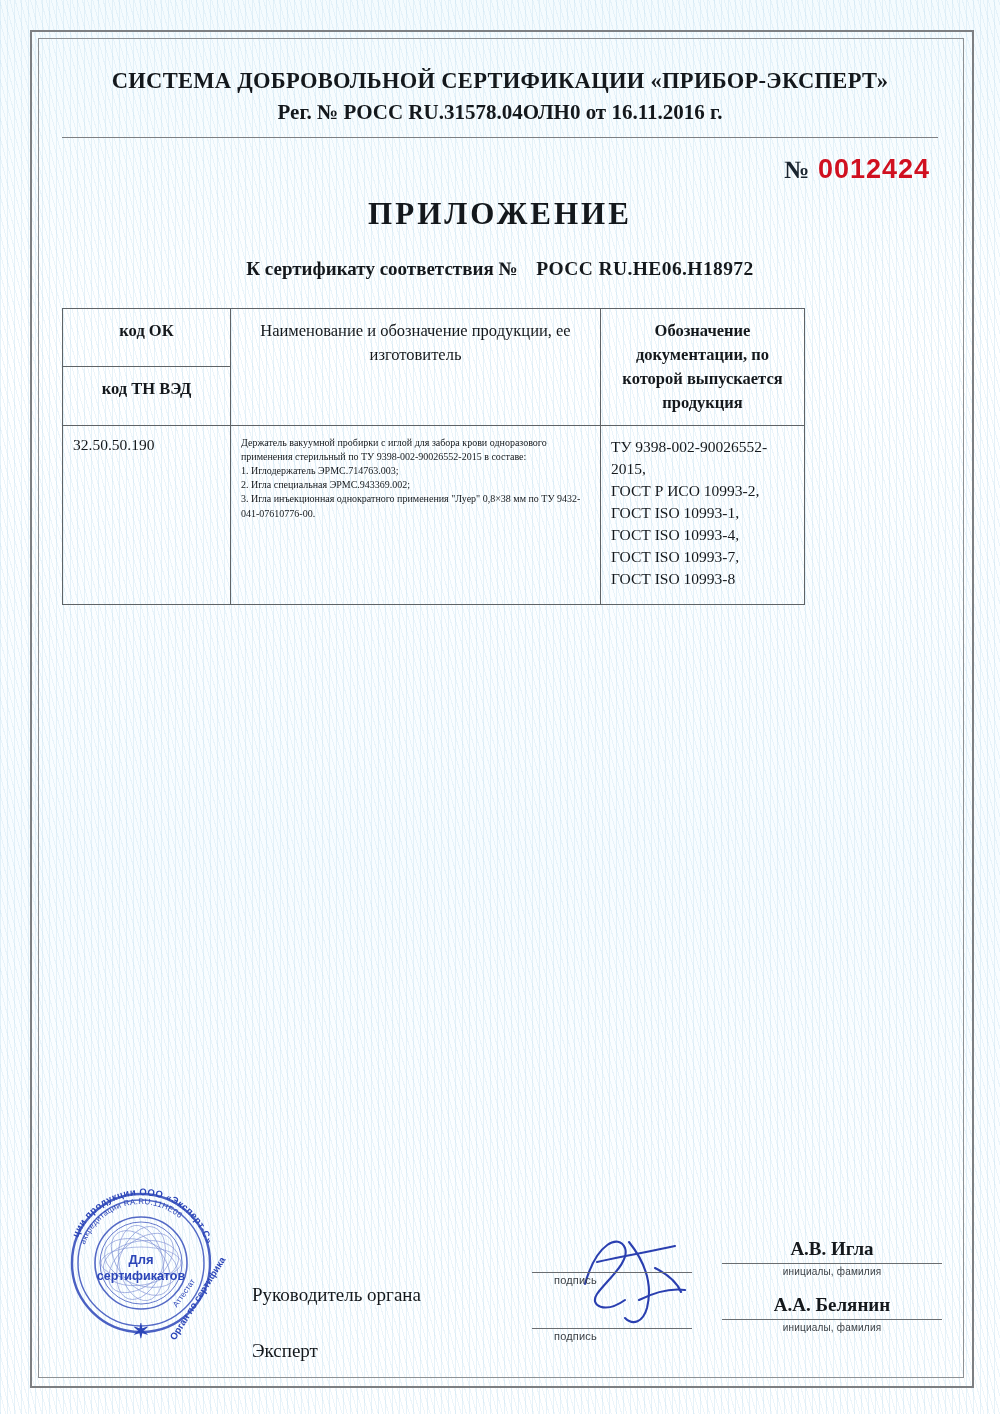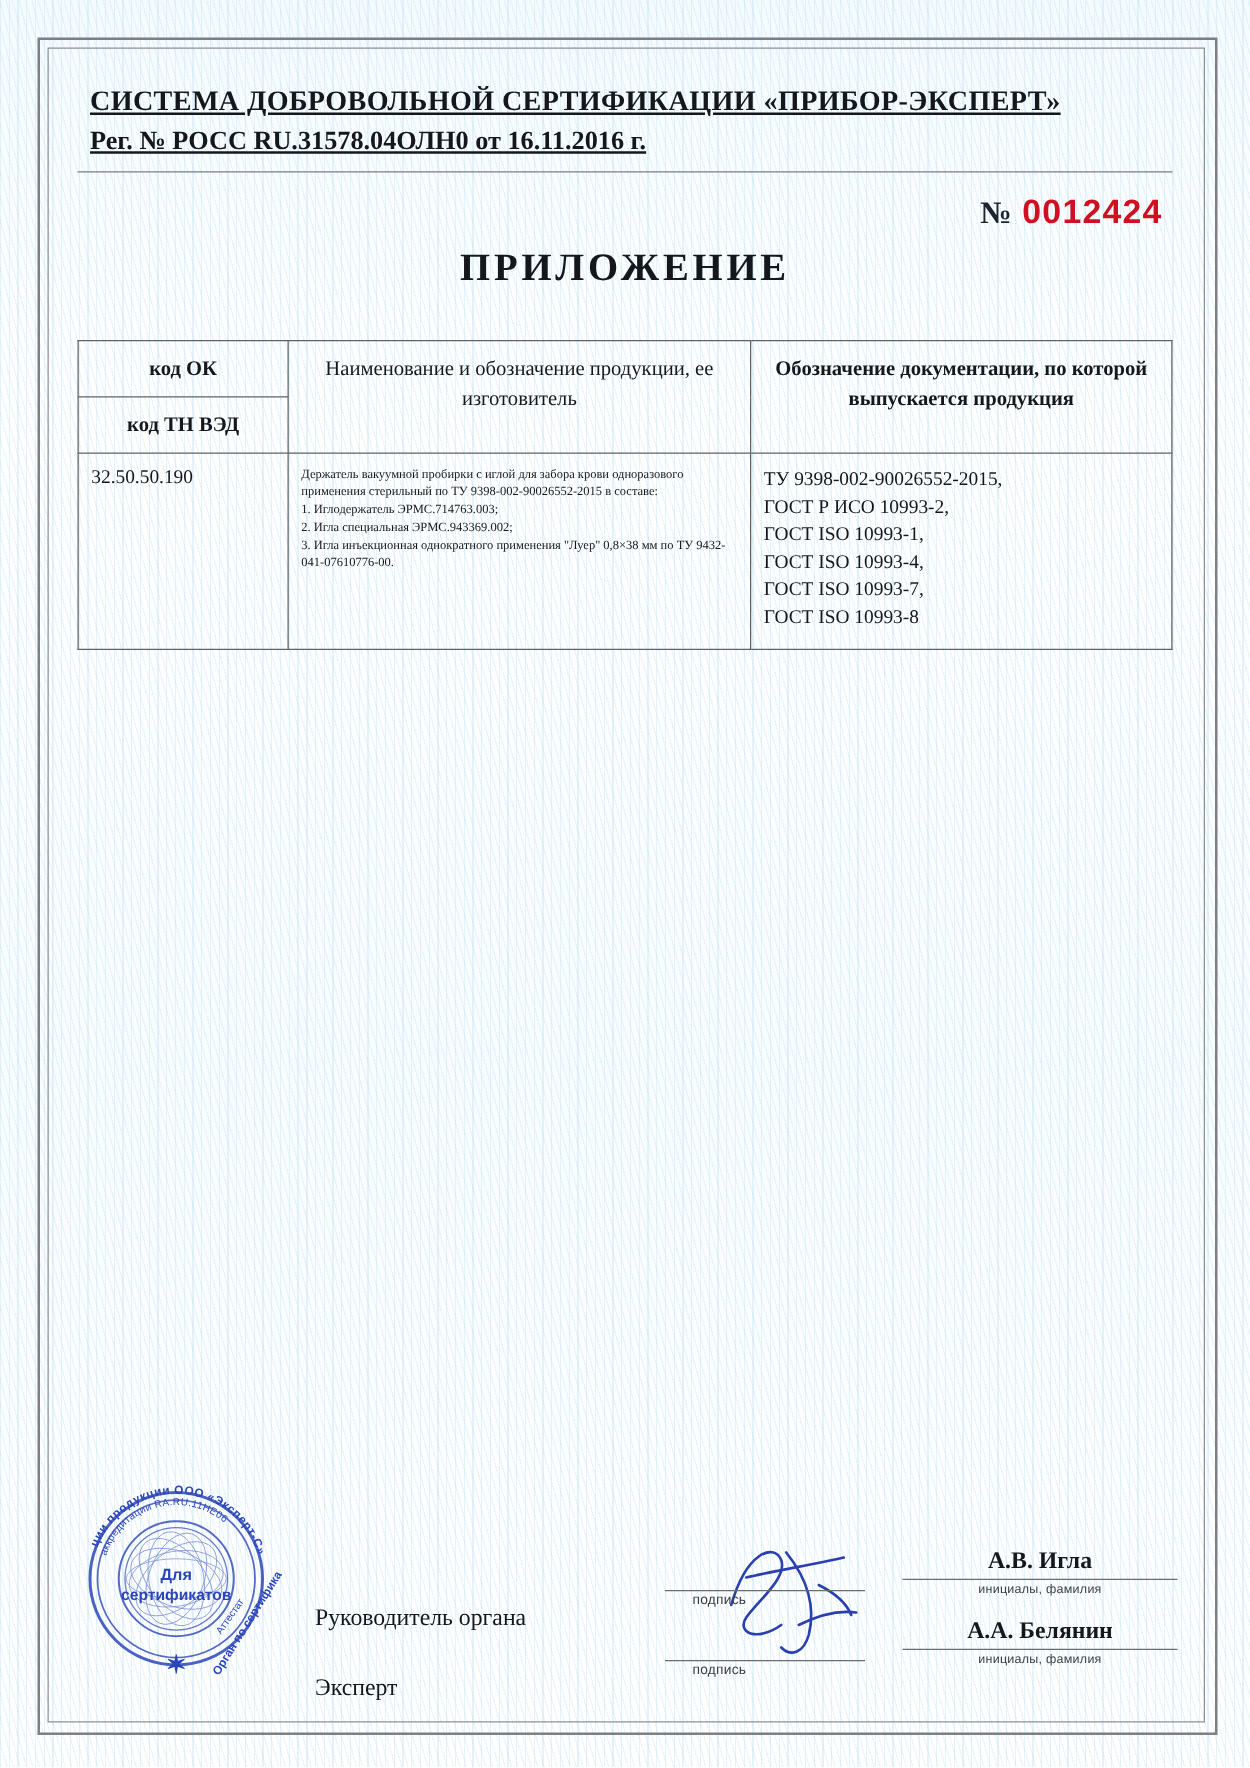--- a/index.html
+++ b/index.html
@@ -46,22 +46,21 @@
     border: 1px solid #8e9194;
   }
   .content {
     position: absolute;
     left: 62px; top: 52px;
     width: 876px;
   }
   .header-band {
     border-bottom: 1px solid #7d7f82;
     padding: 16px 10px 12px 10px;
-    text-align: left;
-    text-decoration: underline;
+    text-align: center;
   }
   .header-line1 {
     font-size: 22.5px;
     font-weight: bold;
     letter-spacing: 0.3px;
     white-space: nowrap;
   }
   .header-line2 {
     font-size: 21px;
     font-weight: bold;
@@ -111,22 +110,22 @@
     letter-spacing: 0.4px;
   }
   .subtitle {
     margin-top: 26px;
     text-align: center;
     font-size: 19px;
     font-weight: bold;
     line-height: 1.45;
   }
   table.product-table {
-    margin-top: 40px;
-    width: 876px;
+    margin-top: 28px;
+    width: 743px;
     border-collapse: collapse;
     table-layout: fixed;
   }
   table.product-table td, table.product-table th {
     border: 1px solid #5f6366;
     vertical-align: top;
   }
   .th-ok, .th-tnved {
     width: 155px;
     text-align: center;
@@ -270,20 +269,24 @@
       <div class="header-line1">СИСТЕМА ДОБРОВОЛЬНОЙ СЕРТИФИКАЦИИ «ПРИБОР-ЭКСПЕРТ»</div>
       <div class="header-line2">Рег. № РОСС RU.31578.04ОЛН0 от 16.11.2016 г.</div>
     </div>
 
     <div class="blank-num-row">
       <div class="blank-num"><span class="no-sign">№</span> <span>0012424</span></div>
     </div>
 
     <div class="doc-title">ПРИЛОЖЕНИЕ</div>
 
+    <div class="cert-line">
+      <span class="label">К сертификату соответствия №</span>
+      <span class="cert-number">РОСС RU.НЕ06.Н18972</span>
+    </div>
 
 
     <table class="product-table">
       <tbody>
         <tr>
           <td class="th-ok">код ОК</td>
           <td class="th-name" rowspan="2">Наименование и обозначение
 продукции, ее изготовитель</td>
           <td class="th-doc" rowspan="2">Обозначение документации,
 по которой выпускается продукция</td>

